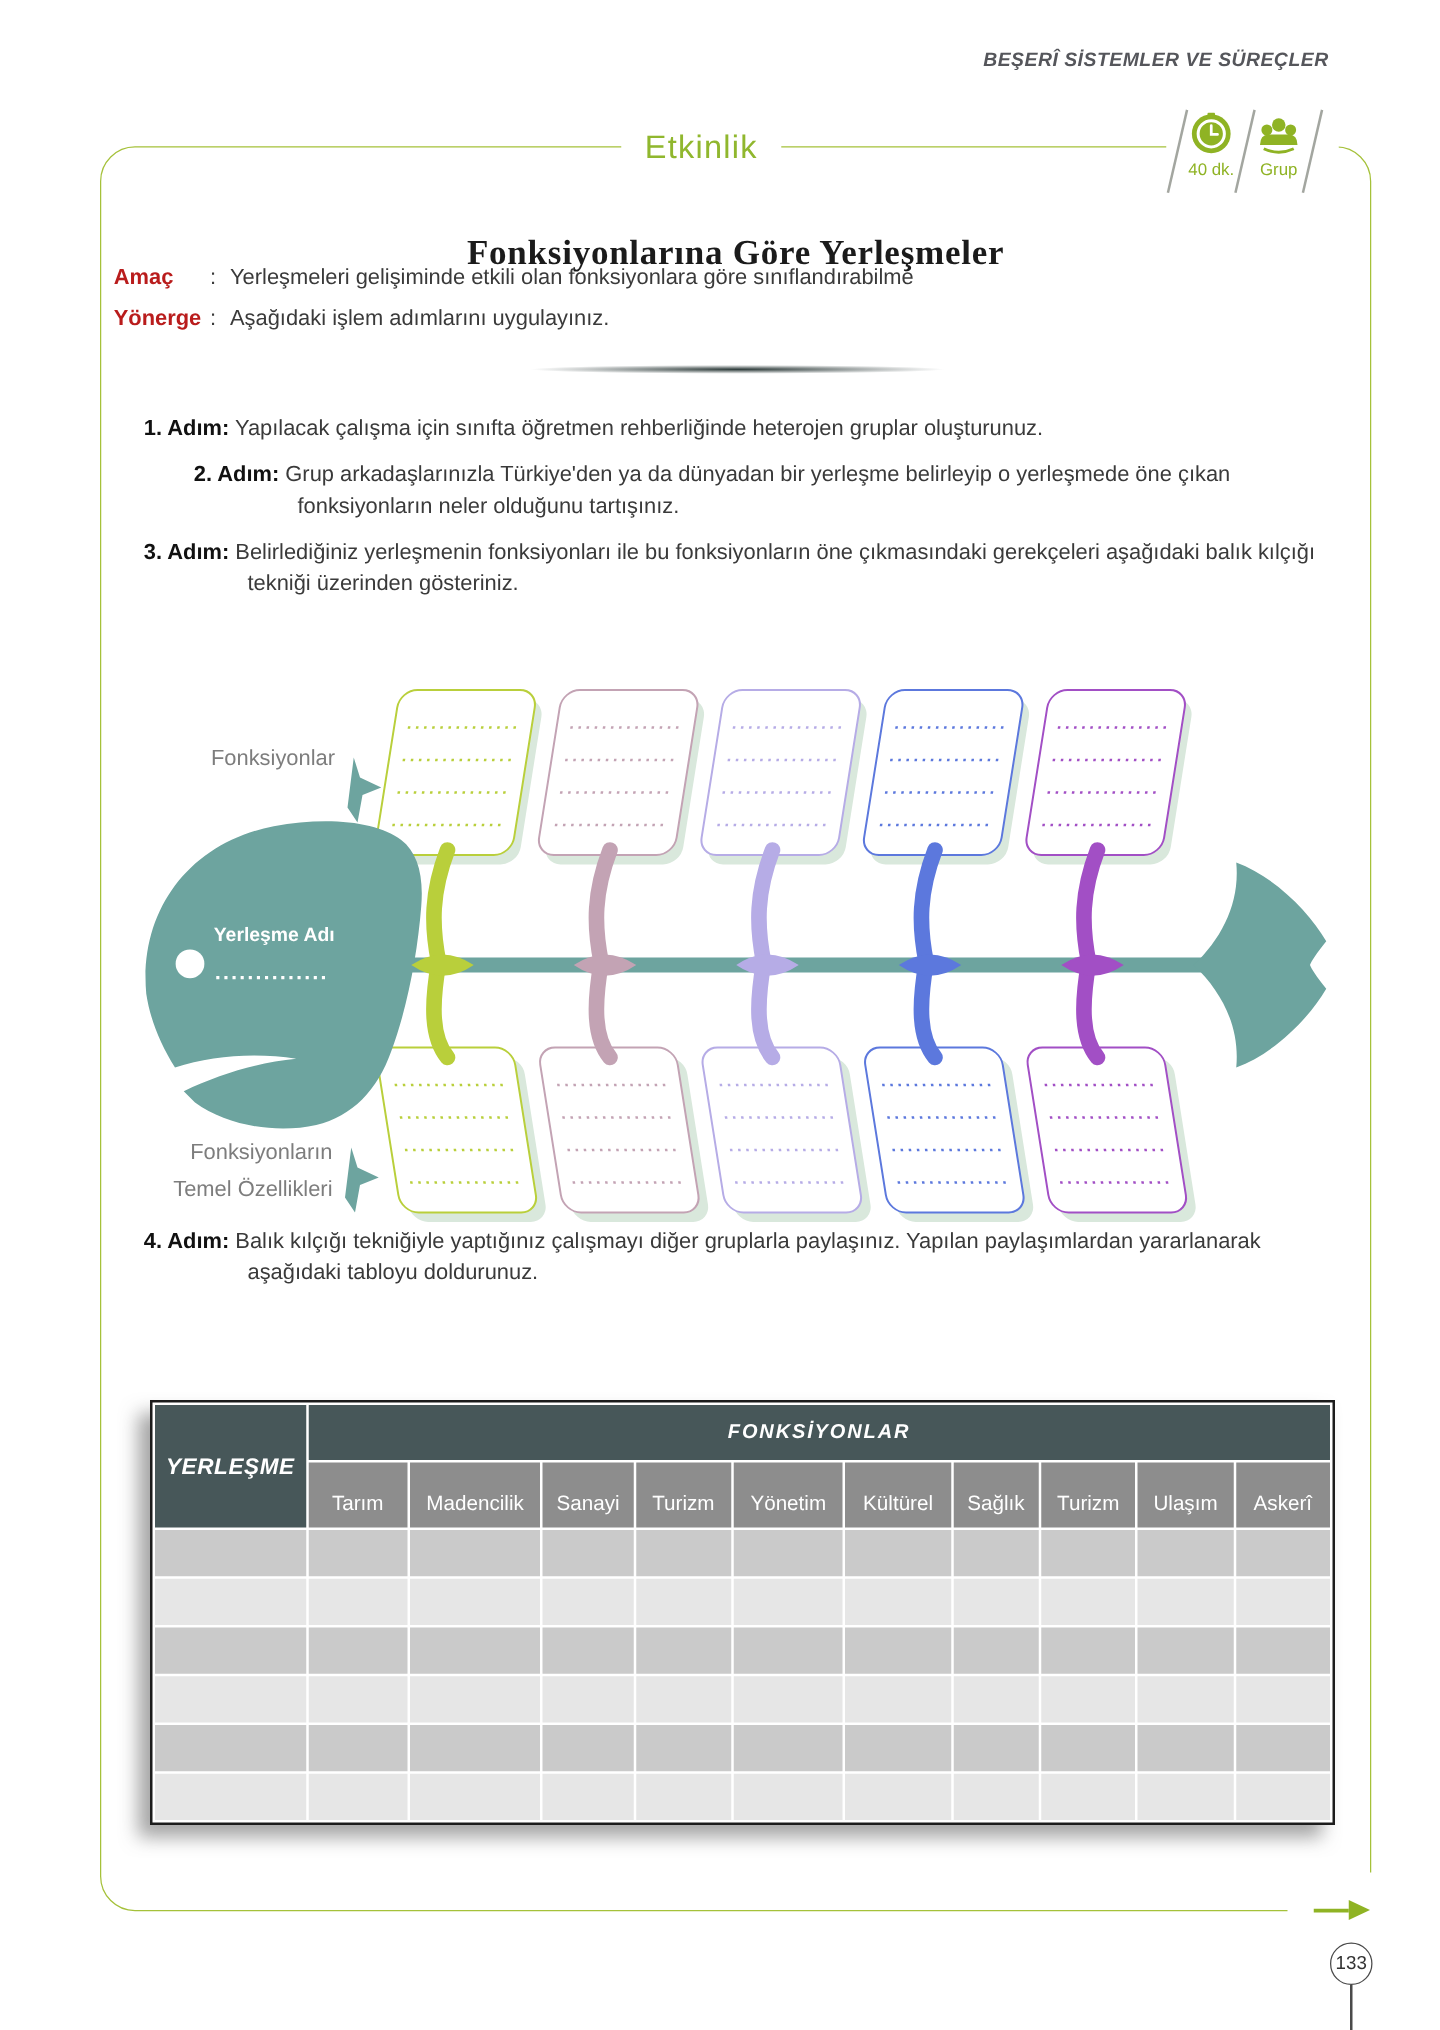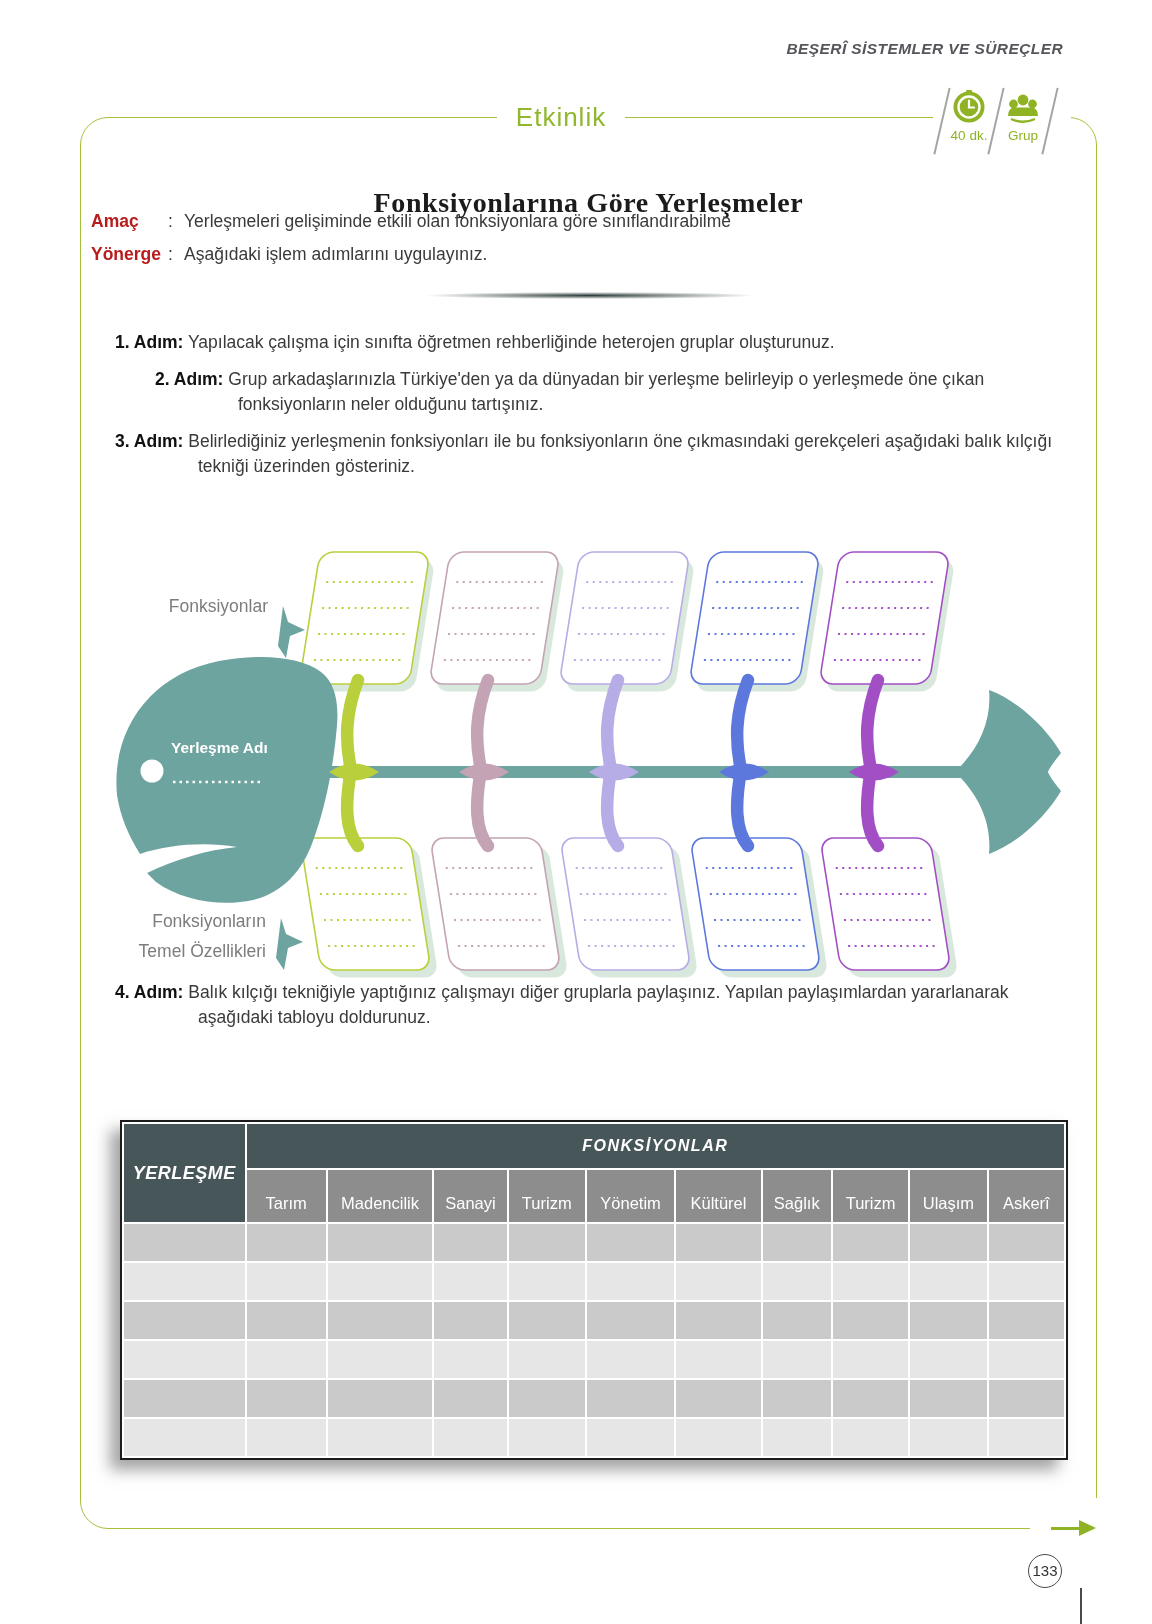--- a/index.html
+++ b/index.html
@@ -90,21 +90,21 @@
   }
   .sub {
     background:#8d8d8d; color:#fff; text-align:center; height:52px;
     vertical-align:bottom; padding-bottom:9px; font-size:16.5px;
   }
   .row-dark td { background:#cacaca; height:37px; }
   .row-light td { background:#e6e6e6; height:37px; }
 
   
   .pageno {
-    position:absolute; left:1028px; top:1554px; width:34px; height:34px;
+    position:absolute; left:1064px; top:1554px; width:34px; height:34px;
     border:1.6px solid #4a4a4a; border-radius:50%;
     text-align:center; line-height:31px; font-size:15px; color:#333;
   }
   .pageno-line { position:absolute; left:1080px; top:1588px; width:1.6px; height:36px; background:#4a4a4a; }
 </style>
 </head>
 <body>
 
 <div class="kicker">BEŞERÎ SİSTEMLER VE SÜREÇLER</div>
 

